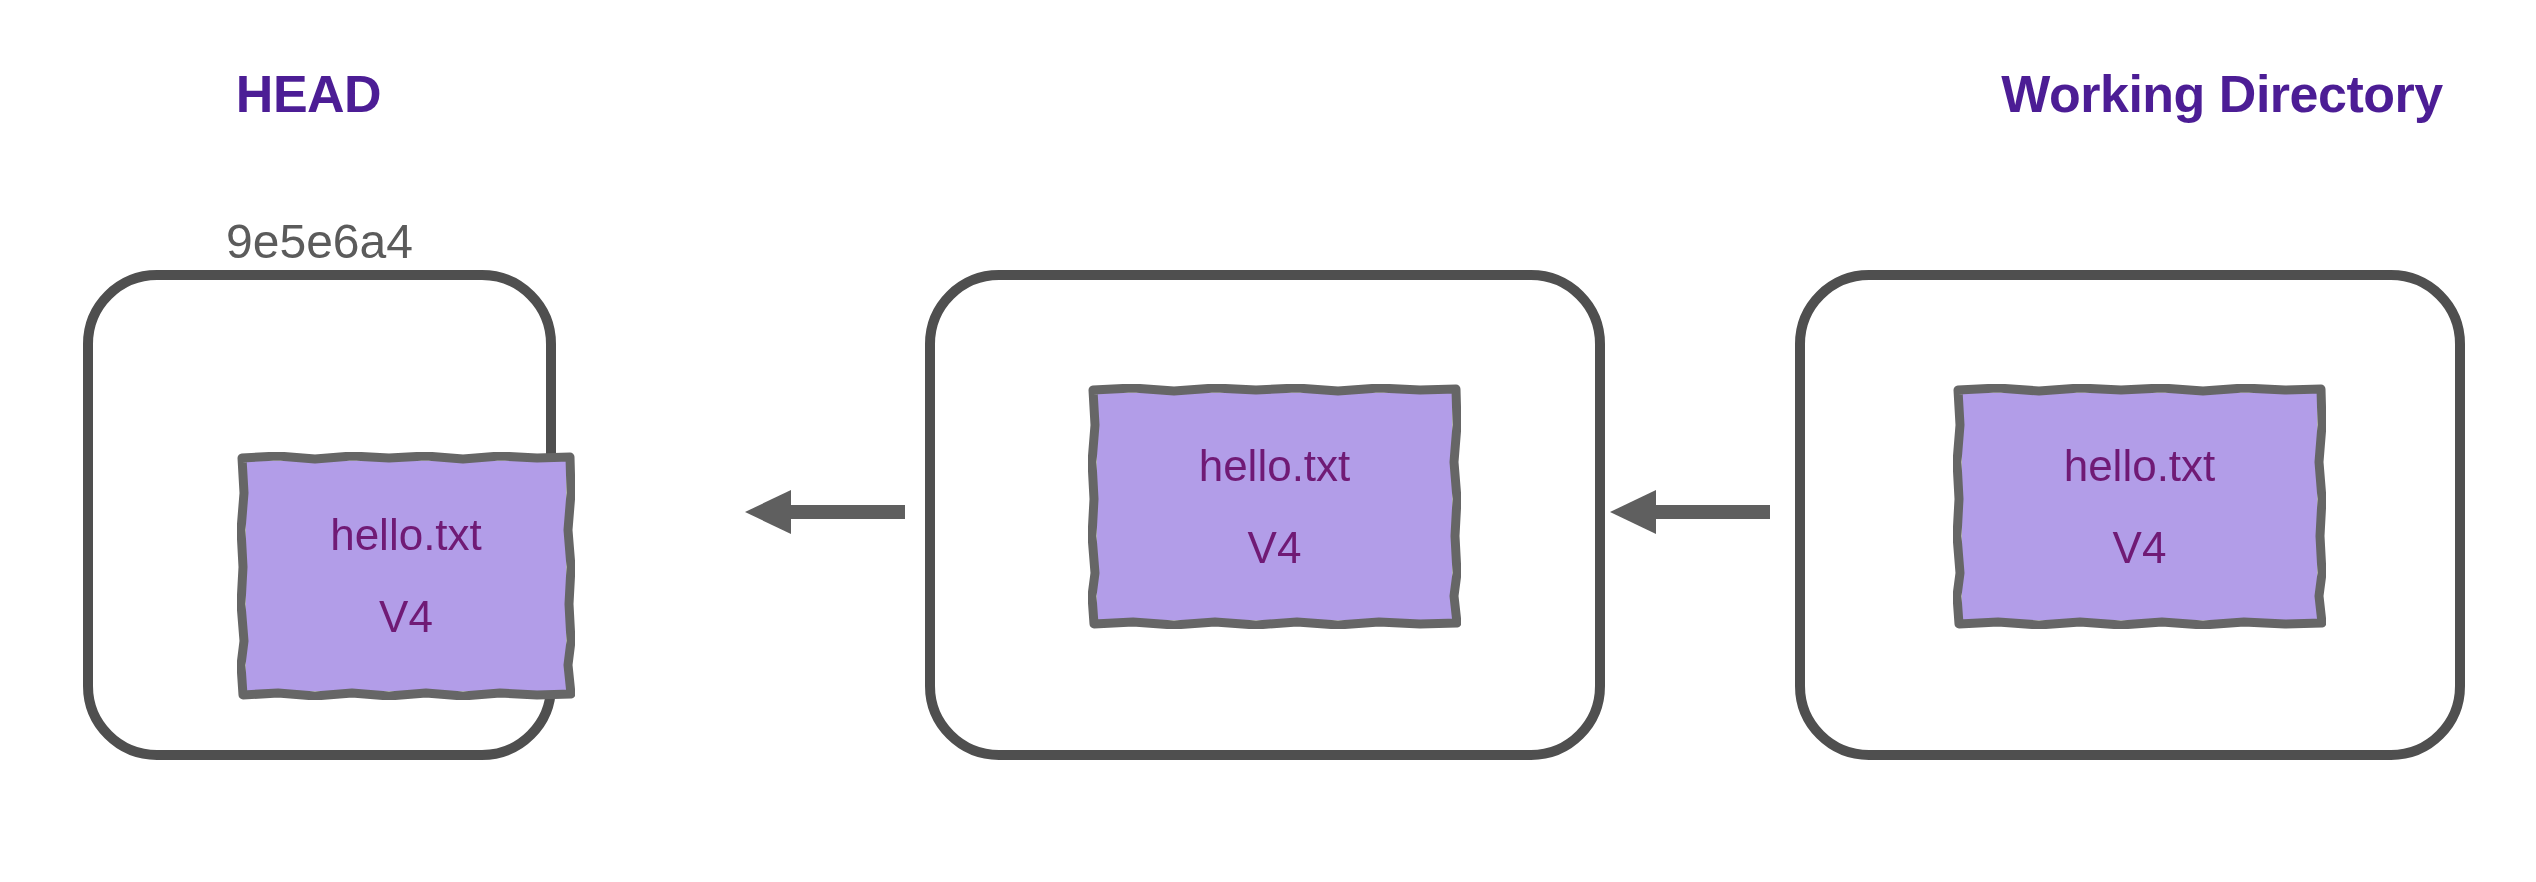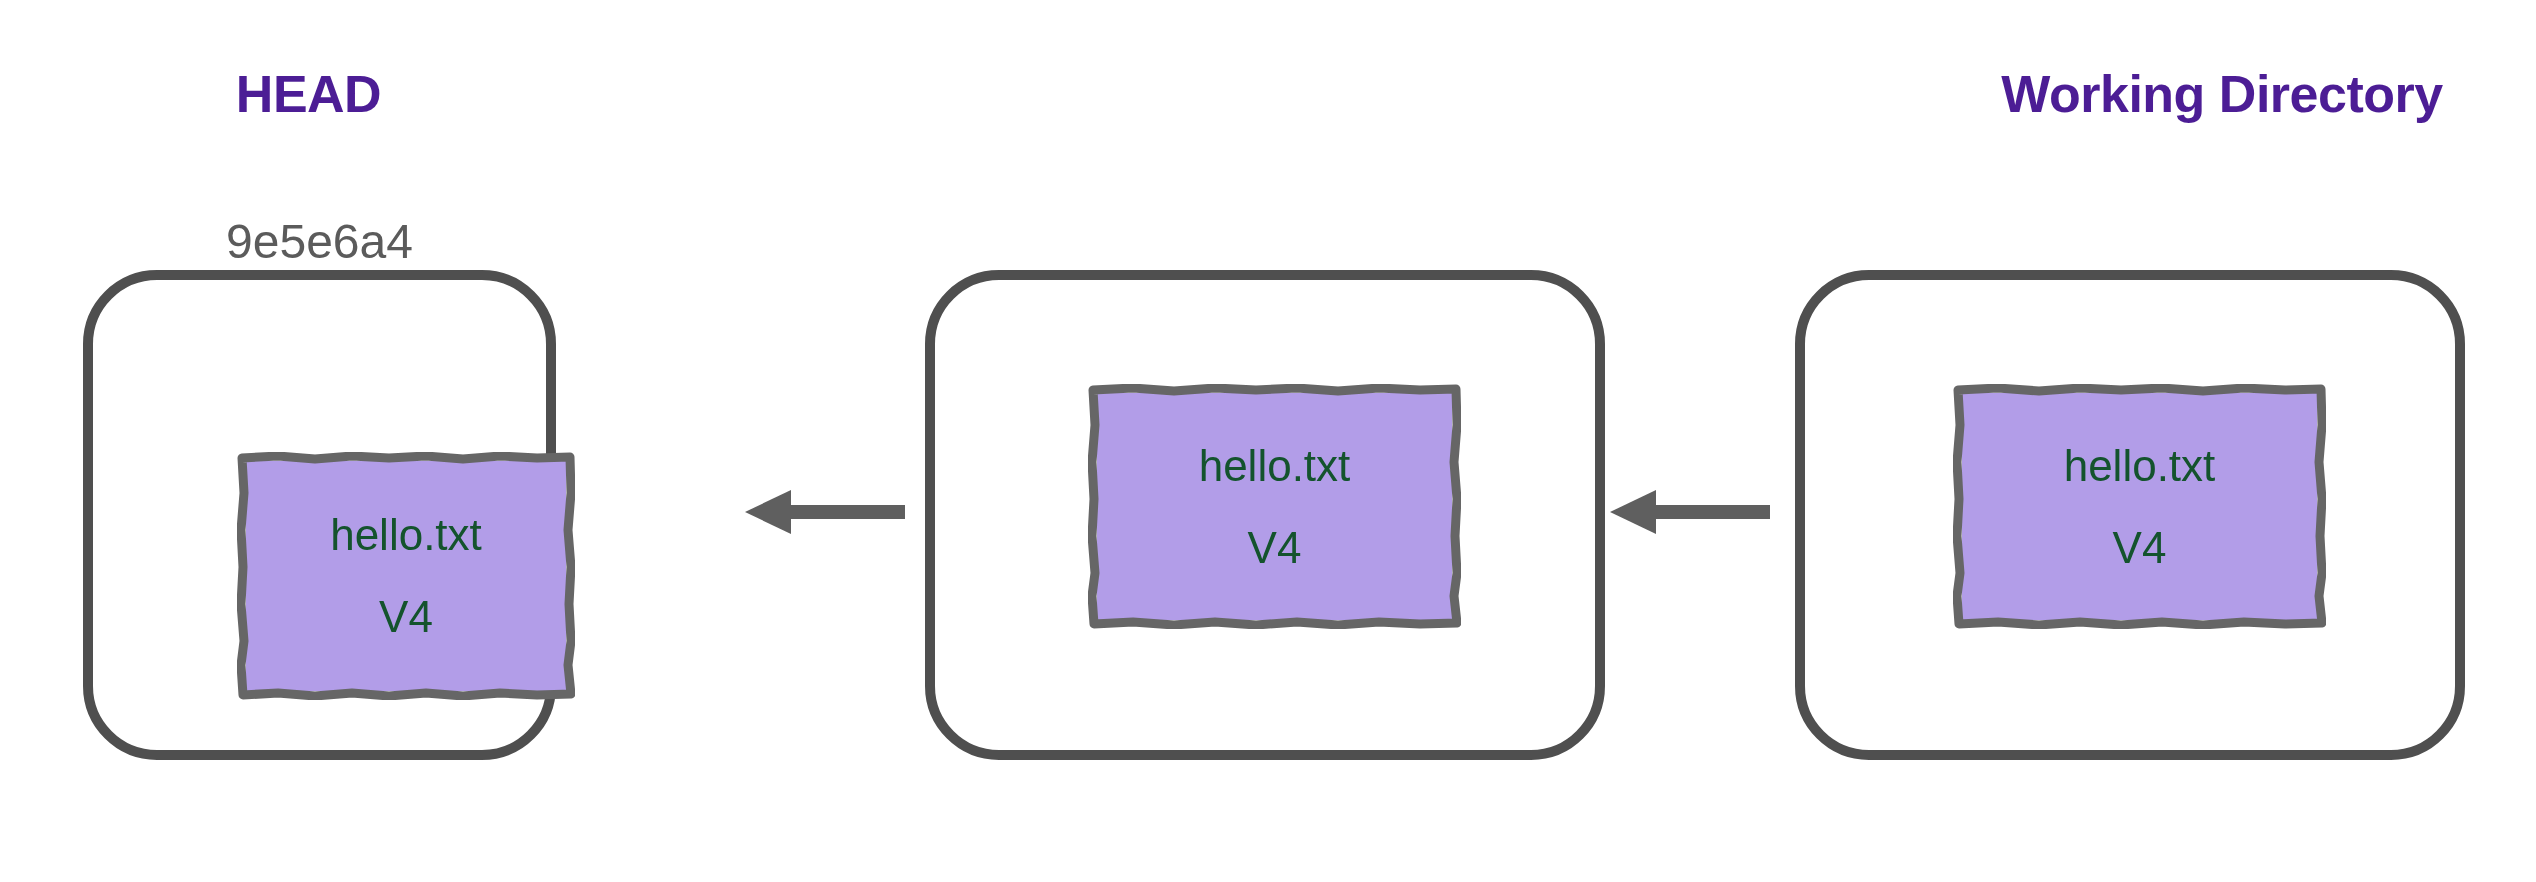--- a/index.html
+++ b/index.html
@@ -62,21 +62,21 @@
     align-items: center;
     justify-content: center;
   }
   .blob .rough {
     position: absolute;
     top: -9px; left: -9px; right: -9px; bottom: -9px;
     pointer-events: none;
   }
   .blob-text {
     position: relative;
-    color: #14532d;
+    color: #701a75;
     font-size: 44px;
     line-height: 1;
     white-space: nowrap;
     z-index: 2;
     text-align: right;
   }
   .blob-name { margin-bottom: 38px; }
 
   
   .arrow {

